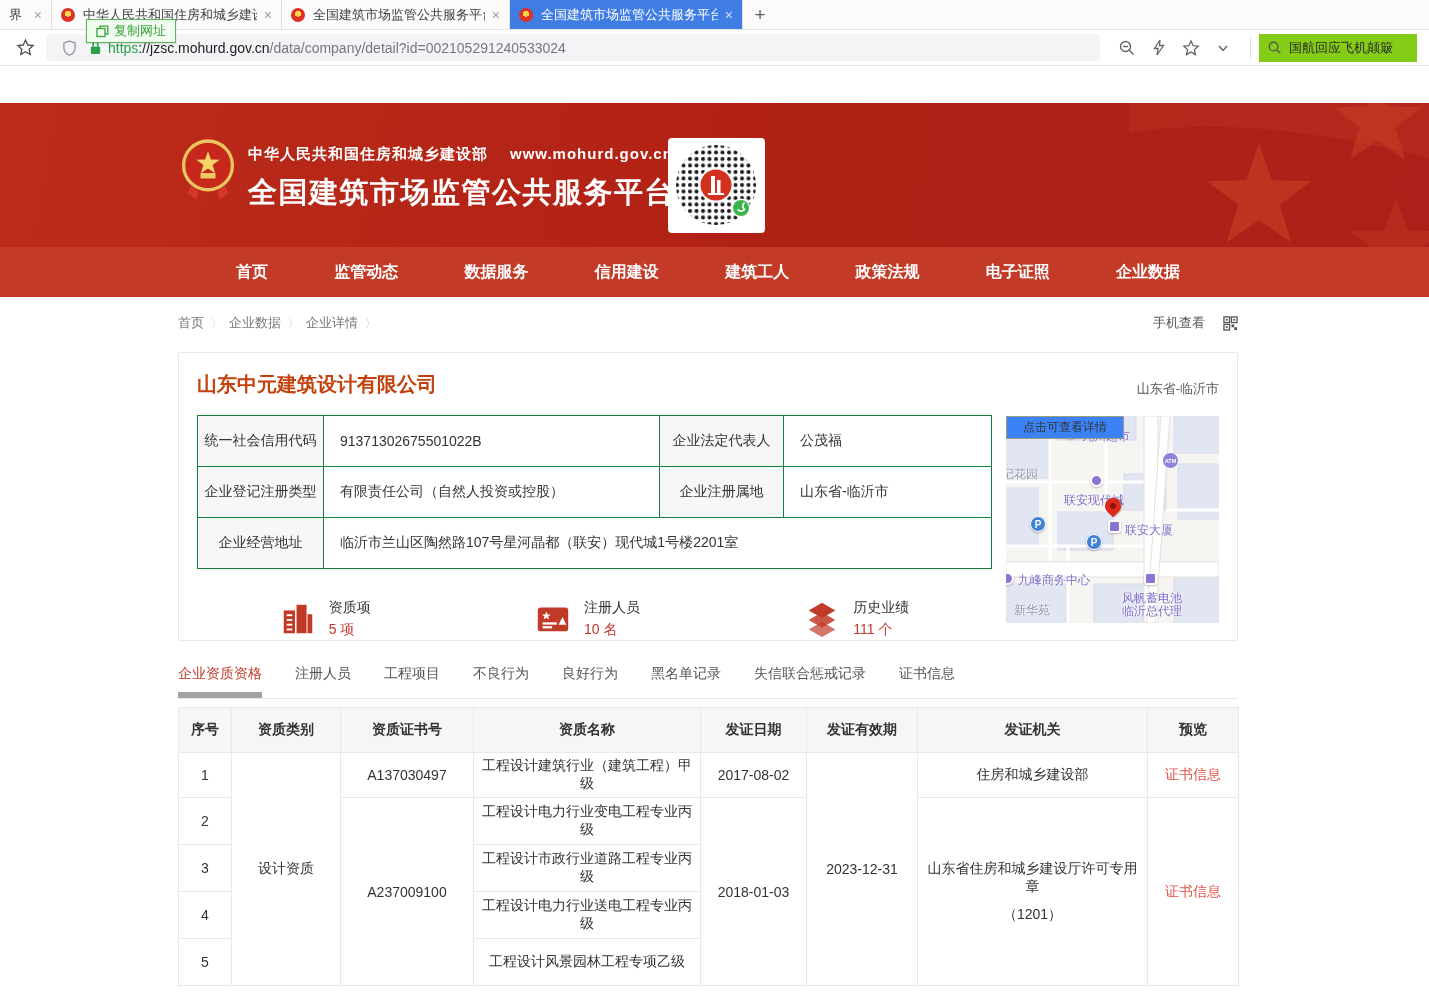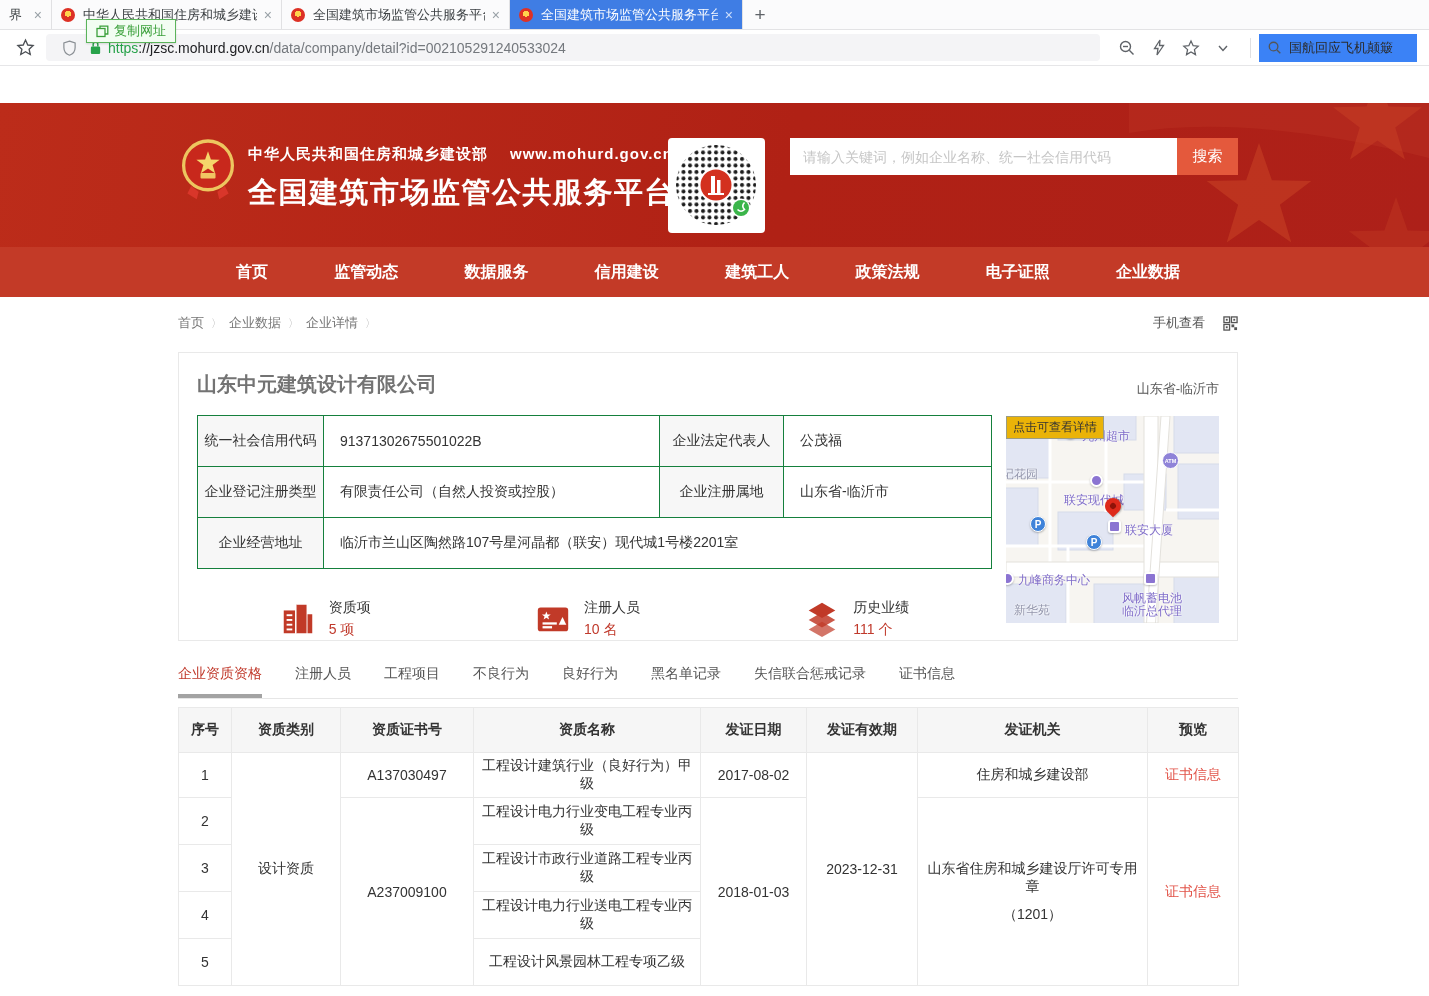--- a/index.html
+++ b/index.html
@@ -21,21 +21,21 @@
   .copytip{position:absolute;top:19px;left:86px;z-index:40;display:flex;align-items:center;gap:5px;
            background:#f2fdf2;border:1px solid #5ab45a;color:#3aa03a;font-size:13px;padding:2px 9px;box-shadow:0 1px 2px rgba(0,0,0,.12)}
   .toolbar{position:absolute;top:30px;left:0;right:0;height:36px;background:#fff;border-bottom:1px solid #e6e6e8;display:flex;align-items:center;padding:0 12px}
   .tb-ic{flex:none;display:flex;align-items:center;justify-content:center;width:26px;height:26px;cursor:pointer}
   .urlfield{flex:1;height:27px;background:#f4f4f6;border-radius:4px;display:flex;align-items:center;padding:0 10px;margin:0 8px;font-size:14px;white-space:nowrap;overflow:hidden}
   .u-scheme{color:#27a24a}
   .u-host{color:#202124}
   .u-path{color:#74787d}
   .tbright{display:flex;align-items:center;gap:6px;margin:0 6px}
   .vsep{width:1px;height:20px;background:#e0e0e2;margin:0 8px}
-  .hotbox{width:158px;height:28px;background:#3b82f6;display:flex;align-items:center;gap:7px;padding:0 8px;font-size:13px;color:#2b2b2b;cursor:pointer}
+  .hotbox{width:158px;height:28px;background:#84cc16;display:flex;align-items:center;gap:7px;padding:0 8px;font-size:13px;color:#2b2b2b;cursor:pointer}
 
   
   .banner{position:absolute;top:103px;left:0;width:1429px;height:144px;overflow:hidden;
           background:linear-gradient(100deg,#bc2c1a 0%,#b02115 55%,#ad2019 100%)}
   .bstars{position:absolute;right:0;top:0}
   .binner{position:absolute;left:178px;top:0;width:1060px;height:100%}
   .emblem{position:absolute;left:0;top:34px}
   .titles{position:absolute;left:70px;top:42px;color:#fff}
   .ministry{font-size:15px;font-weight:bold;display:flex;align-items:baseline;gap:22px;letter-spacing:1px}
   .platform{font-size:29px;font-weight:bold;margin-top:9px;letter-spacing:1.5px}
@@ -56,45 +56,45 @@
 
   
   .content{position:absolute;top:297px;left:178px;width:1060px}
   .crumbs{margin-top:16px;height:20px;display:flex;align-items:center;font-size:13px}
   .crumb{color:#777;cursor:pointer}
   .crumb.cur{cursor:default}
   .csep{margin:0 7px;color:#bbb;font-size:11px}
   .crumbs-right{margin-left:auto;display:flex;align-items:center;gap:18px;color:#555;font-size:13px;cursor:pointer}
 
   .card{margin-top:19px;height:289px;border:1px solid #e9e9e9;background:#fff;position:relative;padding:18px}
-  .cname{font-size:20px;font-weight:bold;color:#737373}
+  .cname{font-size:20px;font-weight:bold;color:#c2410c}
   .cregion{position:absolute;right:18px;top:27px;font-size:13px;color:#555}
   .dtable{margin-top:17px;border-collapse:collapse;width:794px;table-layout:fixed}
   .dtable td{border:1px solid #15803d;font-size:14px;color:#333;height:51px;padding:0 16px;background:#fff}
   .dtable td.lbl{background:#f7f7f7;text-align:center;padding:0}
   .stats{width:794px;display:flex;justify-content:space-around;margin-top:30px;align-items:center}
   .stat{display:flex;align-items:center;gap:12px}
   .stat-label{font-size:14px;color:#333}
   .stat-value{font-size:14px;color:#c0392b;margin-top:4px}
 
   
   .mapbox{position:absolute;top:63px;right:18px;width:213px;height:207px;overflow:hidden;cursor:pointer;background:#f7f5f1}
-  .maptip{position:absolute;top:0;left:0;z-index:5;background:#eab308;border:1px solid #9c9c80;color:#333;font-size:12px;padding:2px 6px;white-space:nowrap}
+  .maptip{position:absolute;top:0;left:0;z-index:5;background:#3b82f6;border:1px solid #9c9c80;color:#333;font-size:12px;padding:2px 16px;white-space:nowrap}
   .mlabel{position:absolute;font-size:12px;color:#7e6bc8;white-space:nowrap;text-shadow:0 0 2px #fff,0 0 2px #fff}
   .mlabel.area{color:#9194ab}
   .mpin{position:absolute;width:13px;height:13px;border-radius:50% 50% 50% 50%;background:#8b74d2;border:2px solid #fff;box-shadow:0 1px 2px rgba(0,0,0,.25)}
   .mp-circle{position:absolute;width:16px;height:16px;border-radius:50%;background:#3f83d9;color:#fff;font-size:10px;font-weight:bold;display:flex;align-items:center;justify-content:center;border:1.5px solid #fff;box-shadow:0 1px 2px rgba(0,0,0,.25)}
   .mp-atm{position:absolute;width:17px;height:17px;border-radius:50%;background:#8f83d8;color:#fff;font-size:5.5px;font-weight:bold;display:flex;align-items:center;justify-content:center;border:1.5px solid #fff}
   .redpin{position:absolute;width:16px;height:16px;background:#de2a1b;border-radius:50% 50% 50% 0;transform:rotate(-45deg);box-shadow:1px 1px 2px rgba(0,0,0,.3)}
   .redpin::after{content:"";position:absolute;left:5px;top:5px;width:6px;height:6px;border-radius:50%;background:#8e1309}
 
   
   .dtabs{margin-top:24px;display:flex;gap:33px;border-bottom:1px solid #e6e6e6;height:34px}
   .dtab{font-size:14px;color:#555;cursor:pointer;padding-bottom:12px}
-  .dtab.active{color:#c0392b;border-bottom:4px solid #a3a3a3}
+  .dtab.active{color:#c0392b;border-bottom:6px solid #a3a3a3}
 
   
   .qtable{margin-top:8px;border-collapse:collapse;width:1060px;table-layout:fixed}
   .qtable th{background:#f6f6f6;font-size:14px;color:#333;height:45px;border:1px solid #e9e9e9;font-weight:bold}
   .qtable td{border:1px solid #e9e9e9;font-size:14px;color:#333;text-align:center;height:47px;padding:4px 6px;background:#fff;vertical-align:middle}
   .qtable tr.r1 td{height:45px}
   .certlink{color:#e25449;cursor:pointer}
   .auth2{margin-top:10px}
 </style>
 </head>
@@ -223,24 +223,20 @@
           <circle cx="42" cy="42" r="15.5" fill="#d3311f"></circle>
           <rect x="37" y="33" width="4" height="17" fill="#fff"></rect>
           <rect x="43" y="37" width="3.5" height="13" fill="#fff"></rect>
           <rect x="34" y="50" width="16" height="2" fill="#fff"></rect>
           <circle cx="67" cy="65" r="9.5" fill="#fff"></circle>
           <circle cx="67" cy="65" r="8" fill="#3bb54a"></circle>
           <path d="M63.5 66.5 q3.5 3.5 7 0 q-3.5 -3.5 0 -7" fill="none" stroke="#fff" stroke-width="1.6"></path>
         </svg>
       </div>
       <div class="hsearch">
-        <div class="hs-row">
-          <input class="hs-input" type="text" placeholder="请输入关键词，例如企业名称、统一社会信用代码" style="">
-          <button class="hs-btn">搜索</button>
-        </div>
       </div>
     </div>
   </div>
 
   <div class="nav">
     <div class="nav-inner">
       <span class="nav-item">首页</span>
       <span class="nav-item">监管动态</span>
       <span class="nav-item">数据服务</span>
       <span class="nav-item">信用建设</span>
@@ -427,21 +423,21 @@
         <th>资质名称</th>
         <th>发证日期</th>
         <th>发证有效期</th>
         <th>发证机关</th>
         <th>预览</th>
       </tr>
       <tr class="r1">
         <td>1</td>
         <td rowspan="5">设计资质</td>
         <td>A137030497</td>
-        <td>工程设计建筑行业（良好行为）甲级</td>
+        <td>工程设计建筑行业（建筑工程）甲级</td>
         <td>2017-08-02</td>
         <td rowspan="5">2023-12-31</td>
         <td>住房和城乡建设部</td>
         <td><span class="certlink">证书信息</span></td>
       </tr>
       <tr>
         <td>2</td>
         <td rowspan="4">A237009100</td>
         <td>工程设计电力行业变电工程专业丙级</td>
         <td rowspan="4">2018-01-03</td>

